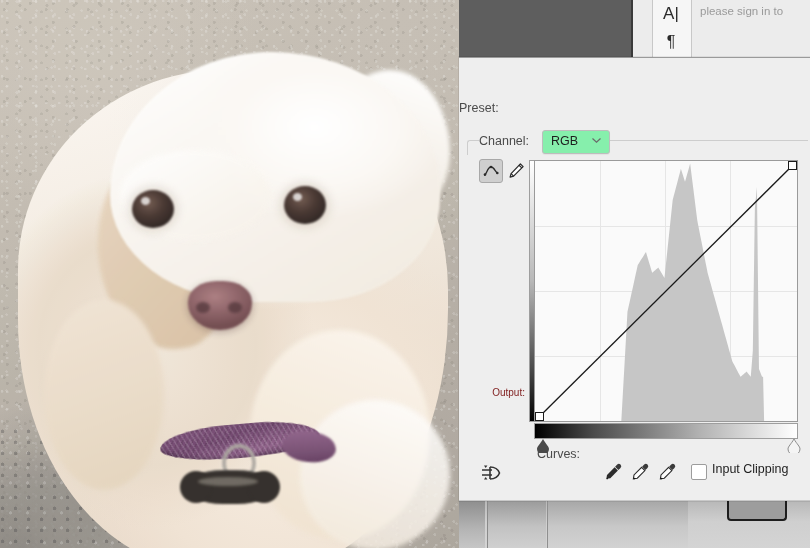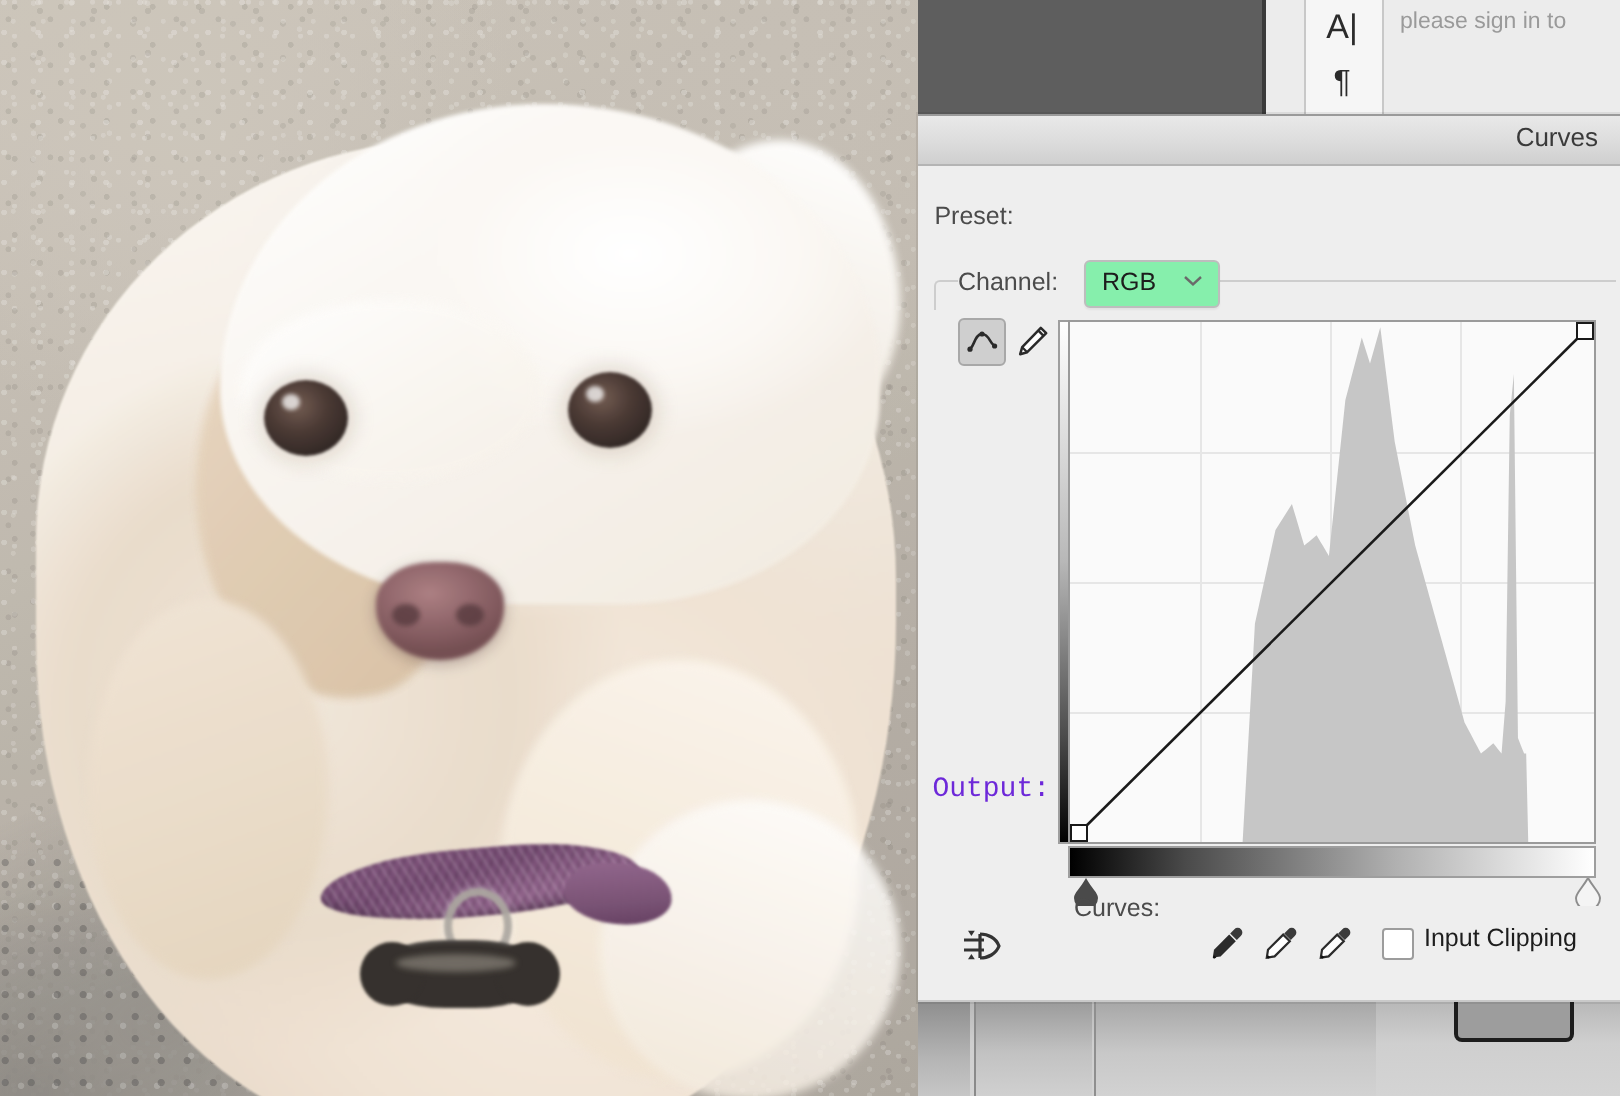--- a/index.html
+++ b/index.html
@@ -135,21 +135,21 @@
 
   
   .dlg{position:absolute;left:459px;top:57px;width:352px;height:443px;background:#eeeeee;
     border-top:1px solid #9a9a9a;box-shadow:0 0 0 1px rgba(0,0,0,.07);}
   .dlg-title{position:absolute;left:0;top:0;width:352px;height:24px;
     background:linear-gradient(180deg,#e9e9e9 0%,#dcdcdc 55%,#cfcfcf 100%);
     border-bottom:1px solid #b4b4b4;}
   .dlg-title-txt{position:absolute;right:12px;top:3px;font-size:13px;color:#3a3a3a;}
 
   .row-preset{position:absolute;left:0;top:40px;width:352px;height:24px;}
-  .lbl-preset{position:absolute;left:0;top:3px;width:56px;text-align:center;font-size:12.5px;color:#4b4b4b;}
+  .lbl-preset{position:absolute;left:0;top:3px;width:56px;text-align:left;font-size:12.5px;color:#4b4b4b;}
   .sel-preset{position:absolute;left:64px;top:0;width:282px;height:22px;background:#fbfbfb;
     border:1px solid #bdbdbd;border-radius:3px;box-shadow:0 1px 1px rgba(0,0,0,.05);}
   .sel-preset .v{position:absolute;left:9px;top:3px;font-size:12.5px;color:#1d1d1d;}
   .chev{position:absolute;right:8px;top:7px;width:9px;height:5px;}
   .chev svg{display:block;}
 
   .fs{position:absolute;left:8px;top:82px;width:340px;height:14px;
     border:1px solid #cdcdcd;border-bottom:none;border-right:none;border-radius:3px 0 0 0;}
   .fs-gap{position:absolute;left:20px;top:75px;width:128px;height:24px;background:#eeeeee;}
   .lbl-chan{position:absolute;left:20px;top:76px;font-size:12.5px;color:#4b4b4b;}
@@ -165,21 +165,21 @@
     background:linear-gradient(180deg,#ffffff 0%,#b8b8b8 46%,#4a4a4a 80%,#000000 100%);
     border:1px solid #9e9e9e;}
   .graph{position:absolute;left:75px;top:102px;width:262px;height:260px;background:#fafafa;
     border:1px solid #9a9a9a;overflow:hidden;}
   .grid-v{position:absolute;top:0;width:1px;height:100%;background:#e6e6e6;}
   .grid-h{position:absolute;left:0;height:1px;width:100%;background:#e6e6e6;}
   .hist{position:absolute;left:0;bottom:0;width:100%;height:100%;display:block;}
   .curveline{position:absolute;left:0;top:0;width:100%;height:100%;}
   .cpt{position:absolute;width:7px;height:7px;background:#ffffff;border:1.6px solid #1a1a1a;}
 
-  .lbl-output{position:absolute;left:0;top:329px;width:66px;text-align:right;font-size:14px;color:#6d28d9;font-family:Liberation Mono, monospace;}
+  .lbl-output{position:absolute;left:0;top:329px;width:66px;text-align:right;font-size:10px;color:#7f1d1d;}
 
   .hgrad{position:absolute;left:75px;top:365px;width:262px;height:14px;
     background:linear-gradient(90deg,#000000 0%,#4a4a4a 22%,#b0b0b0 62%,#ffffff 100%);
     border:1px solid #9e9e9e;}
   .slider-b{position:absolute;left:76px;top:381px;width:16px;height:14px;}
   .slider-w{position:absolute;left:327px;top:381px;width:16px;height:14px;}
   .lbl-input{position:absolute;left:78px;top:389px;font-size:12.5px;color:#4b4b4b;}
 
   .opt-icon{position:absolute;left:21px;top:404px;width:26px;height:22px;}
   .dropper{position:absolute;top:404px;width:20px;height:20px;}
@@ -247,23 +247,20 @@
   <div class="signin">please sign in to</div>
 
   <div class="under-bg"></div>
   <div class="under-col1"></div>
   <div class="under-col2"></div>
   <div class="under-col3"></div>
   <div class="under-btn"></div>
 
   <div class="dlg">
 
-    <div class="dlg-title">
-      <div class="dlg-title-txt">Curves</div>
-    </div>
 
     <div class="row-preset">
       <div class="lbl-preset">Preset:</div>
     </div>
 
     <div class="fs"></div>
     <div class="fs-gap"></div>
     <div class="lbl-chan">Channel:</div>
     <div class="sel-chan">
       <span class="v">RGB</span>

